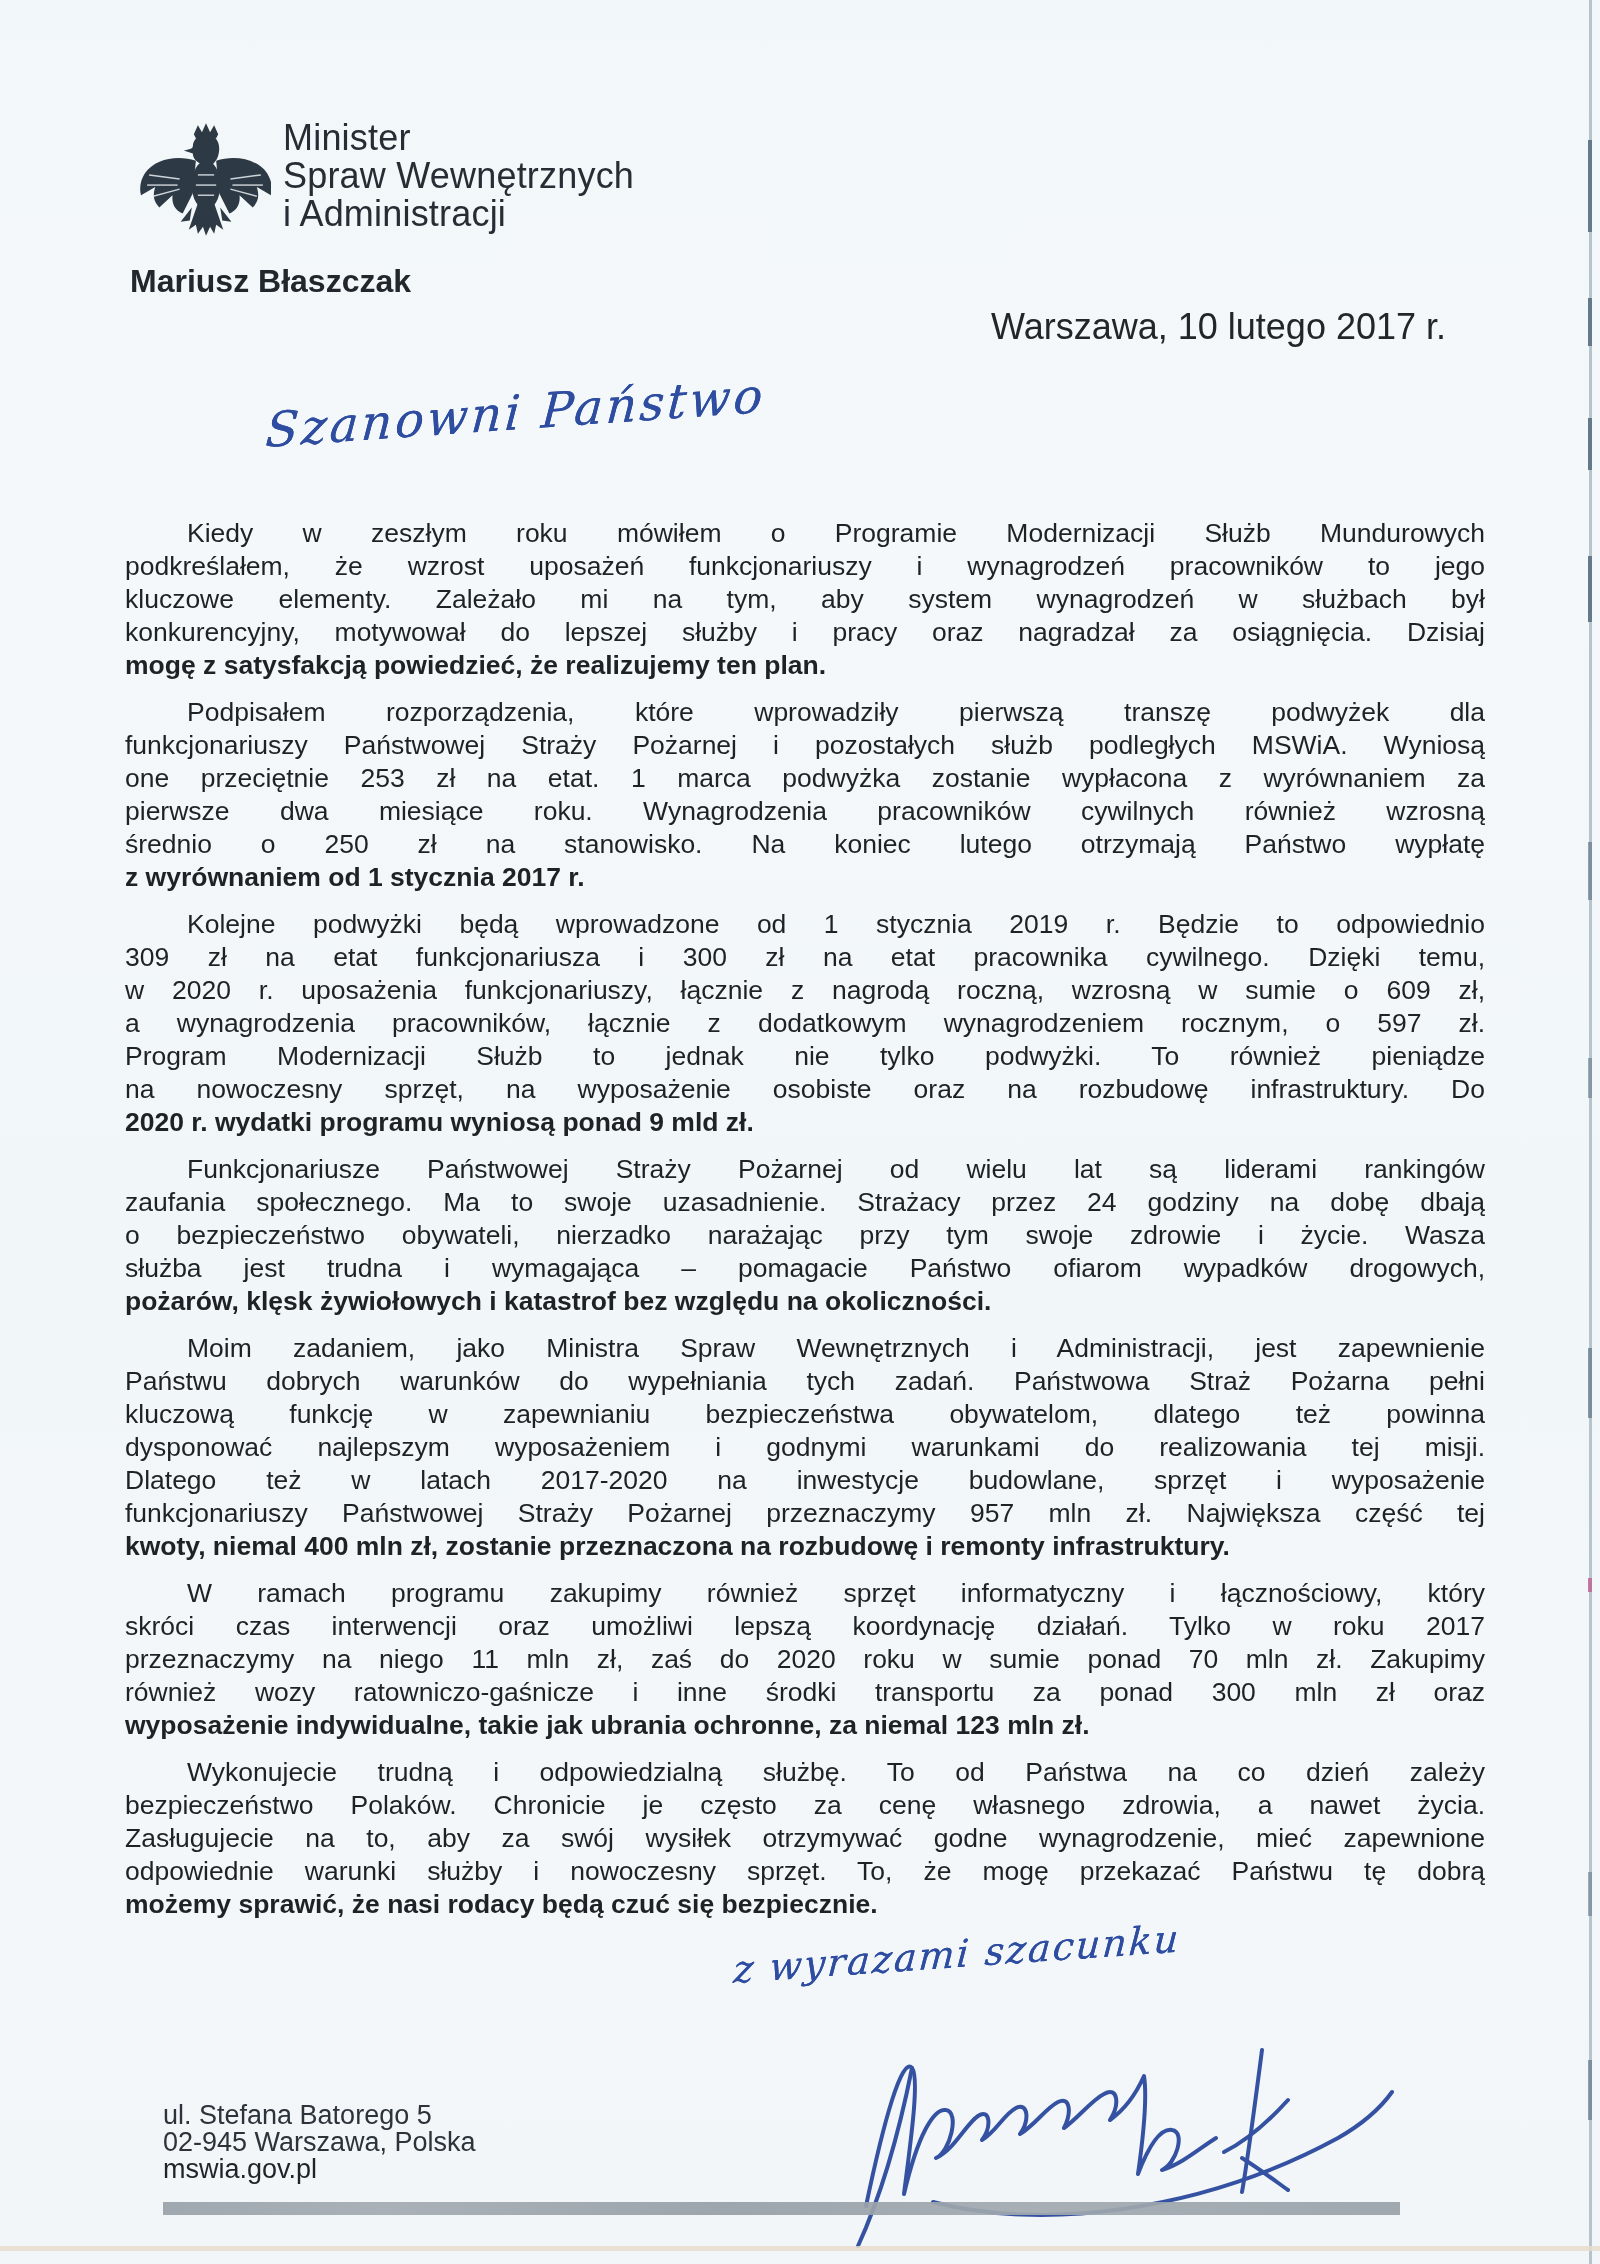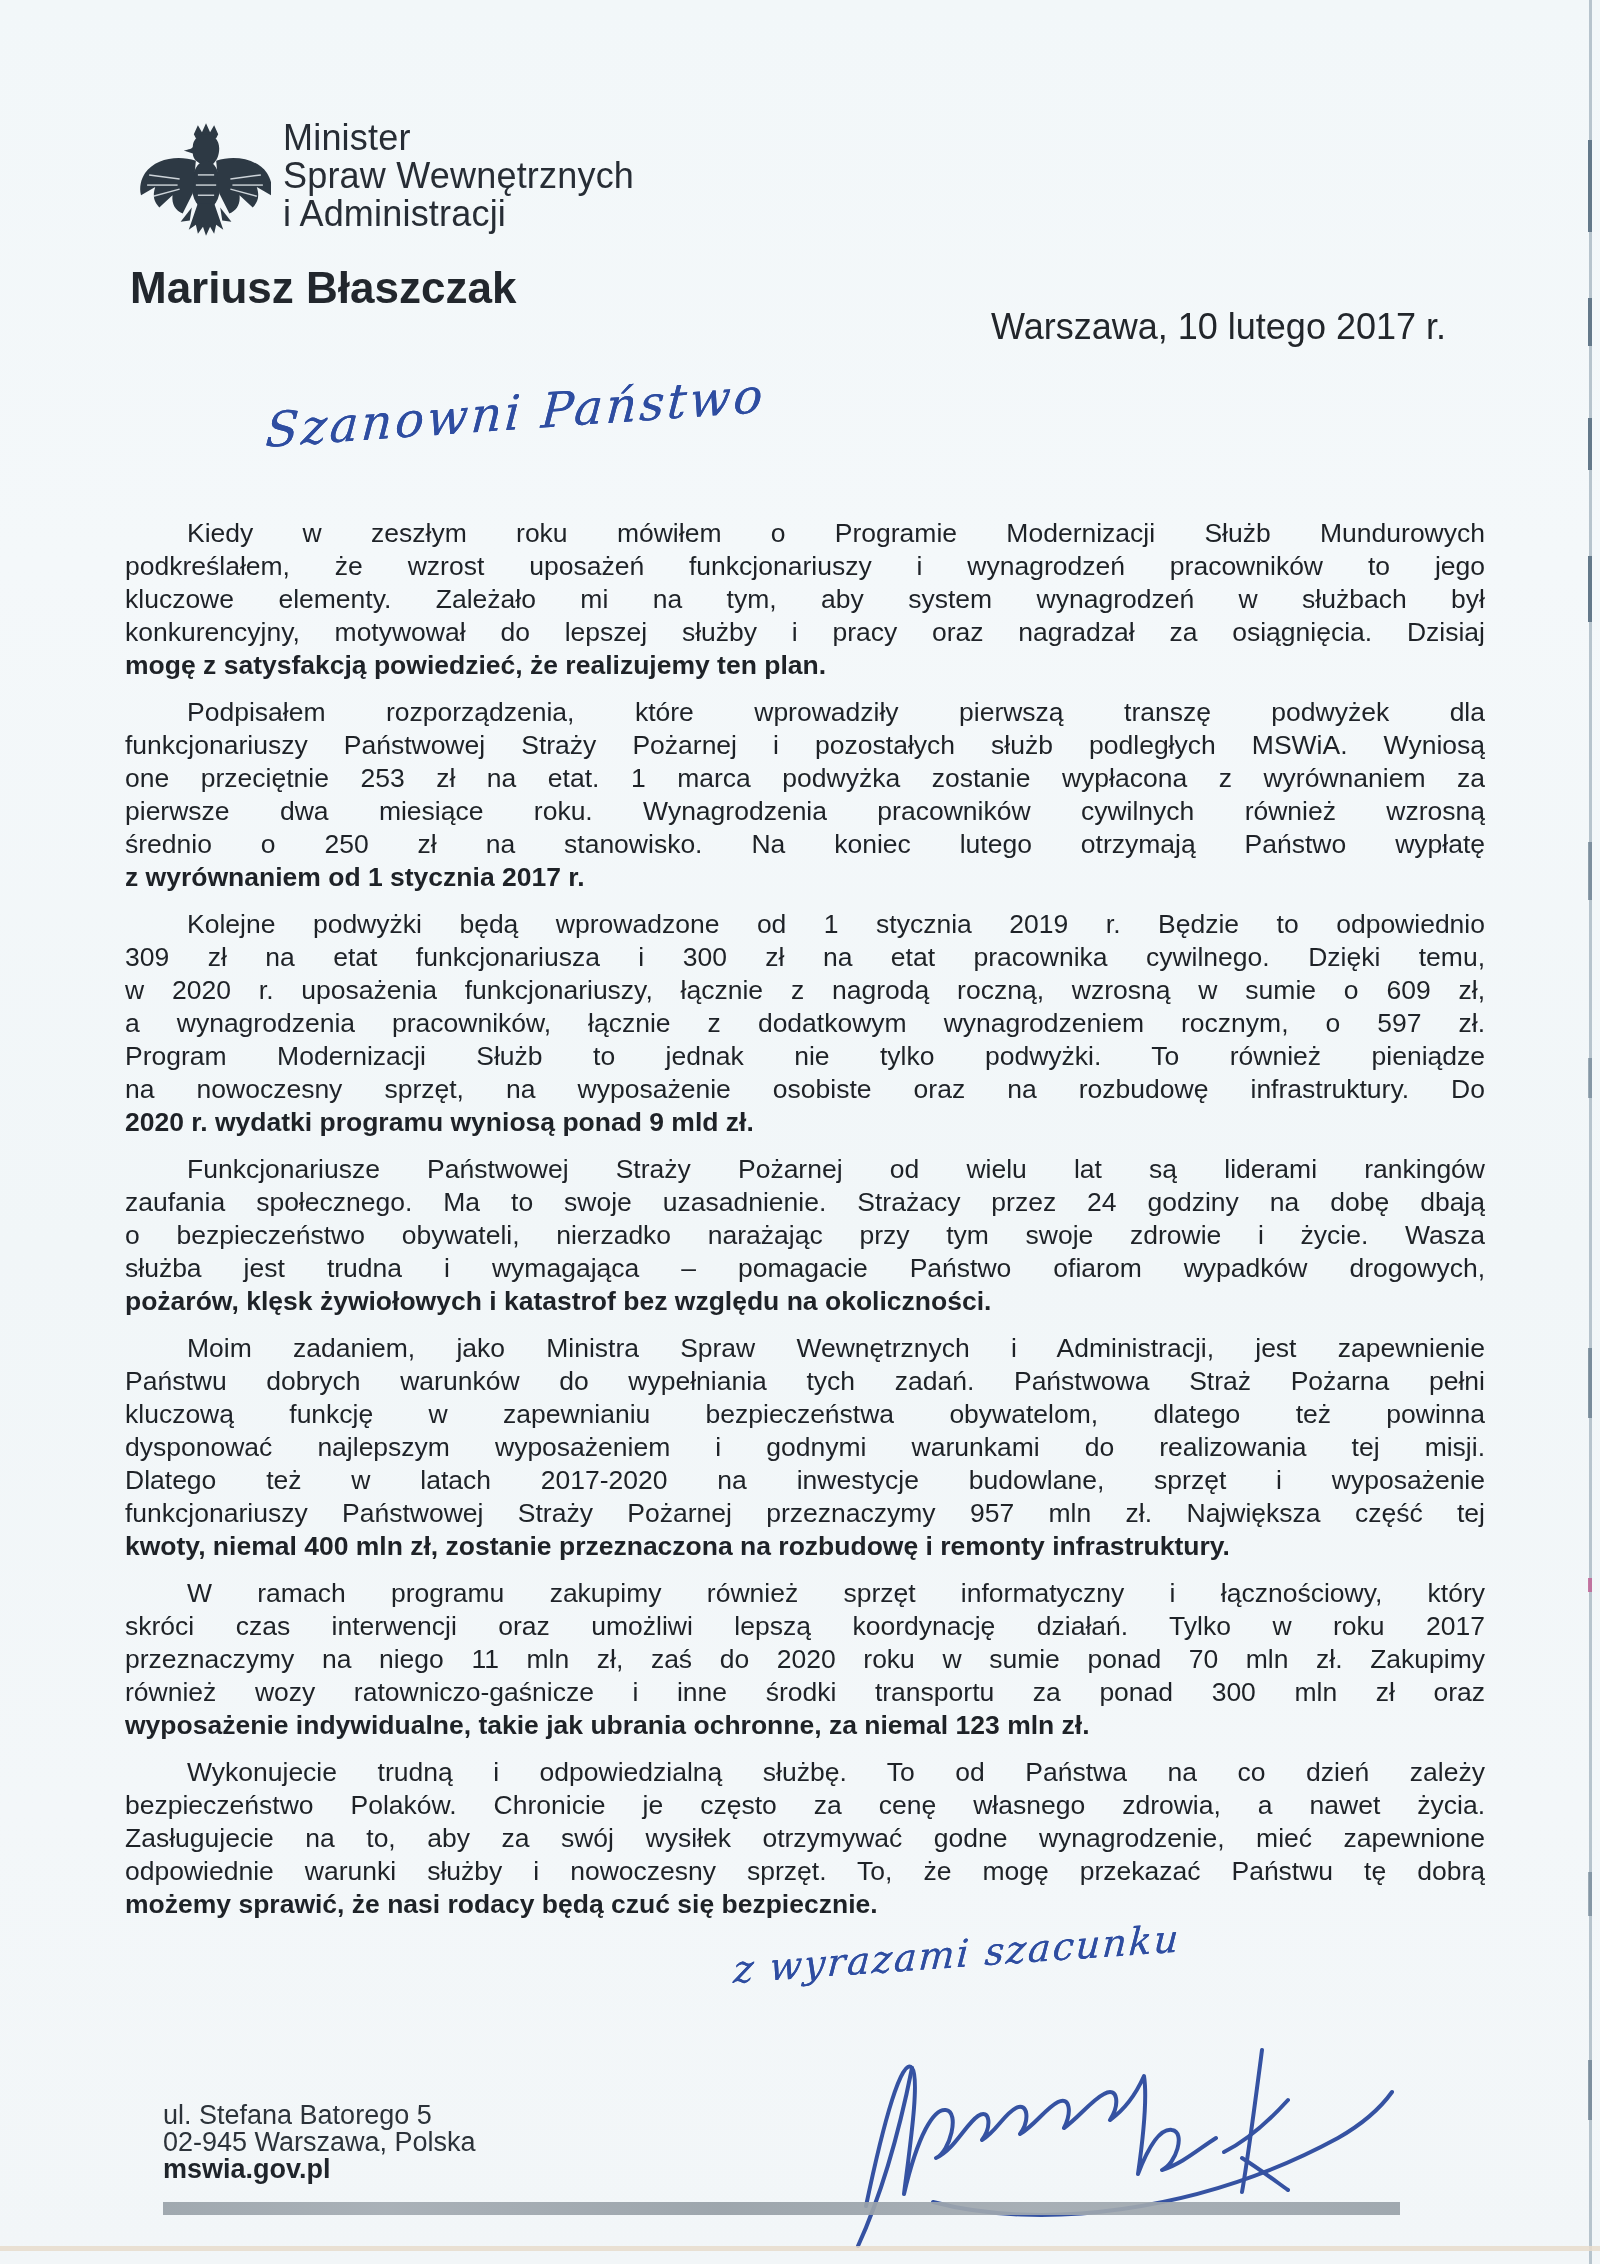--- a/index.html
+++ b/index.html
@@ -29,21 +29,21 @@
   .tick.t9{top:2060px;height:60px;opacity:.7;}
   .tick.pink{top:1578px;height:14px;background:#c06a9a;opacity:.9;}
   .footer-bar{position:absolute;left:163px;top:2202px;width:1237px;height:13px;
     background:linear-gradient(90deg,#99a2a9 0%,#a3abb2 18%,#969fa6 45%,#a1a9b0 70%,#99a2a9 100%);opacity:.92;}
   .bottom-edge{position:absolute;left:0;top:2246px;width:1600px;height:5px;background:#e7dccd;opacity:.85;}
 
   
   .eagle{position:absolute;left:139px;top:122px;width:132px;height:116px;}
   .sender-title{position:absolute;left:283px;top:119px;font-size:36px;line-height:38px;
     color:#272d35;letter-spacing:.2px;}
-  .sender-name{position:absolute;left:130px;top:263px;font-size:44px;font-weight:bold;color:#22272d;}
+  .sender-name{position:absolute;left:130px;top:263px;font-size:32px;font-weight:bold;color:#22272d;}
   .dateline{position:absolute;right:174px;top:306px;font-size:36px;color:#22262b;}
 
   
   .handwriting{
     font-family:"DejaVu Serif",serif;font-style:italic;color:#2e4da1;
     transform:rotate(-4deg) skewX(-8deg);transform-origin:left bottom;
     text-shadow:0 0 .5px #2e4da1;
   }
   .salutation{position:absolute;left:264px;top:402px;font-size:48px;letter-spacing:3px;}
   .closing{position:absolute;left:732px;top:1948px;font-size:38px;letter-spacing:2px;}
@@ -51,21 +51,21 @@
 
   
   .letter-body{position:absolute;left:125px;top:517px;width:1360px;font-size:26.5px;line-height:33px;}
   .para{margin:0 0 14px 0;}
   .line{text-align:justify;text-align-last:justify;}
   .line.first{text-indent:62px;}
   .line.last{text-align-last:left;font-weight:bold;}
 
   
   .footer{position:absolute;left:163px;top:2102px;font-size:27px;line-height:27px;color:#2c333a;}
-  .footer .site{font-weight:bold;color:#1f242a;}
+  .footer .site{font-weight:normal;color:#1f242a;}
 </style>
 </head>
 <body>
 
 <div class="page">
 
   <div class="edge-left"></div>
   <div class="edge-right"></div>
   <div class="tick t1"></div>
   <div class="tick t2"></div>

